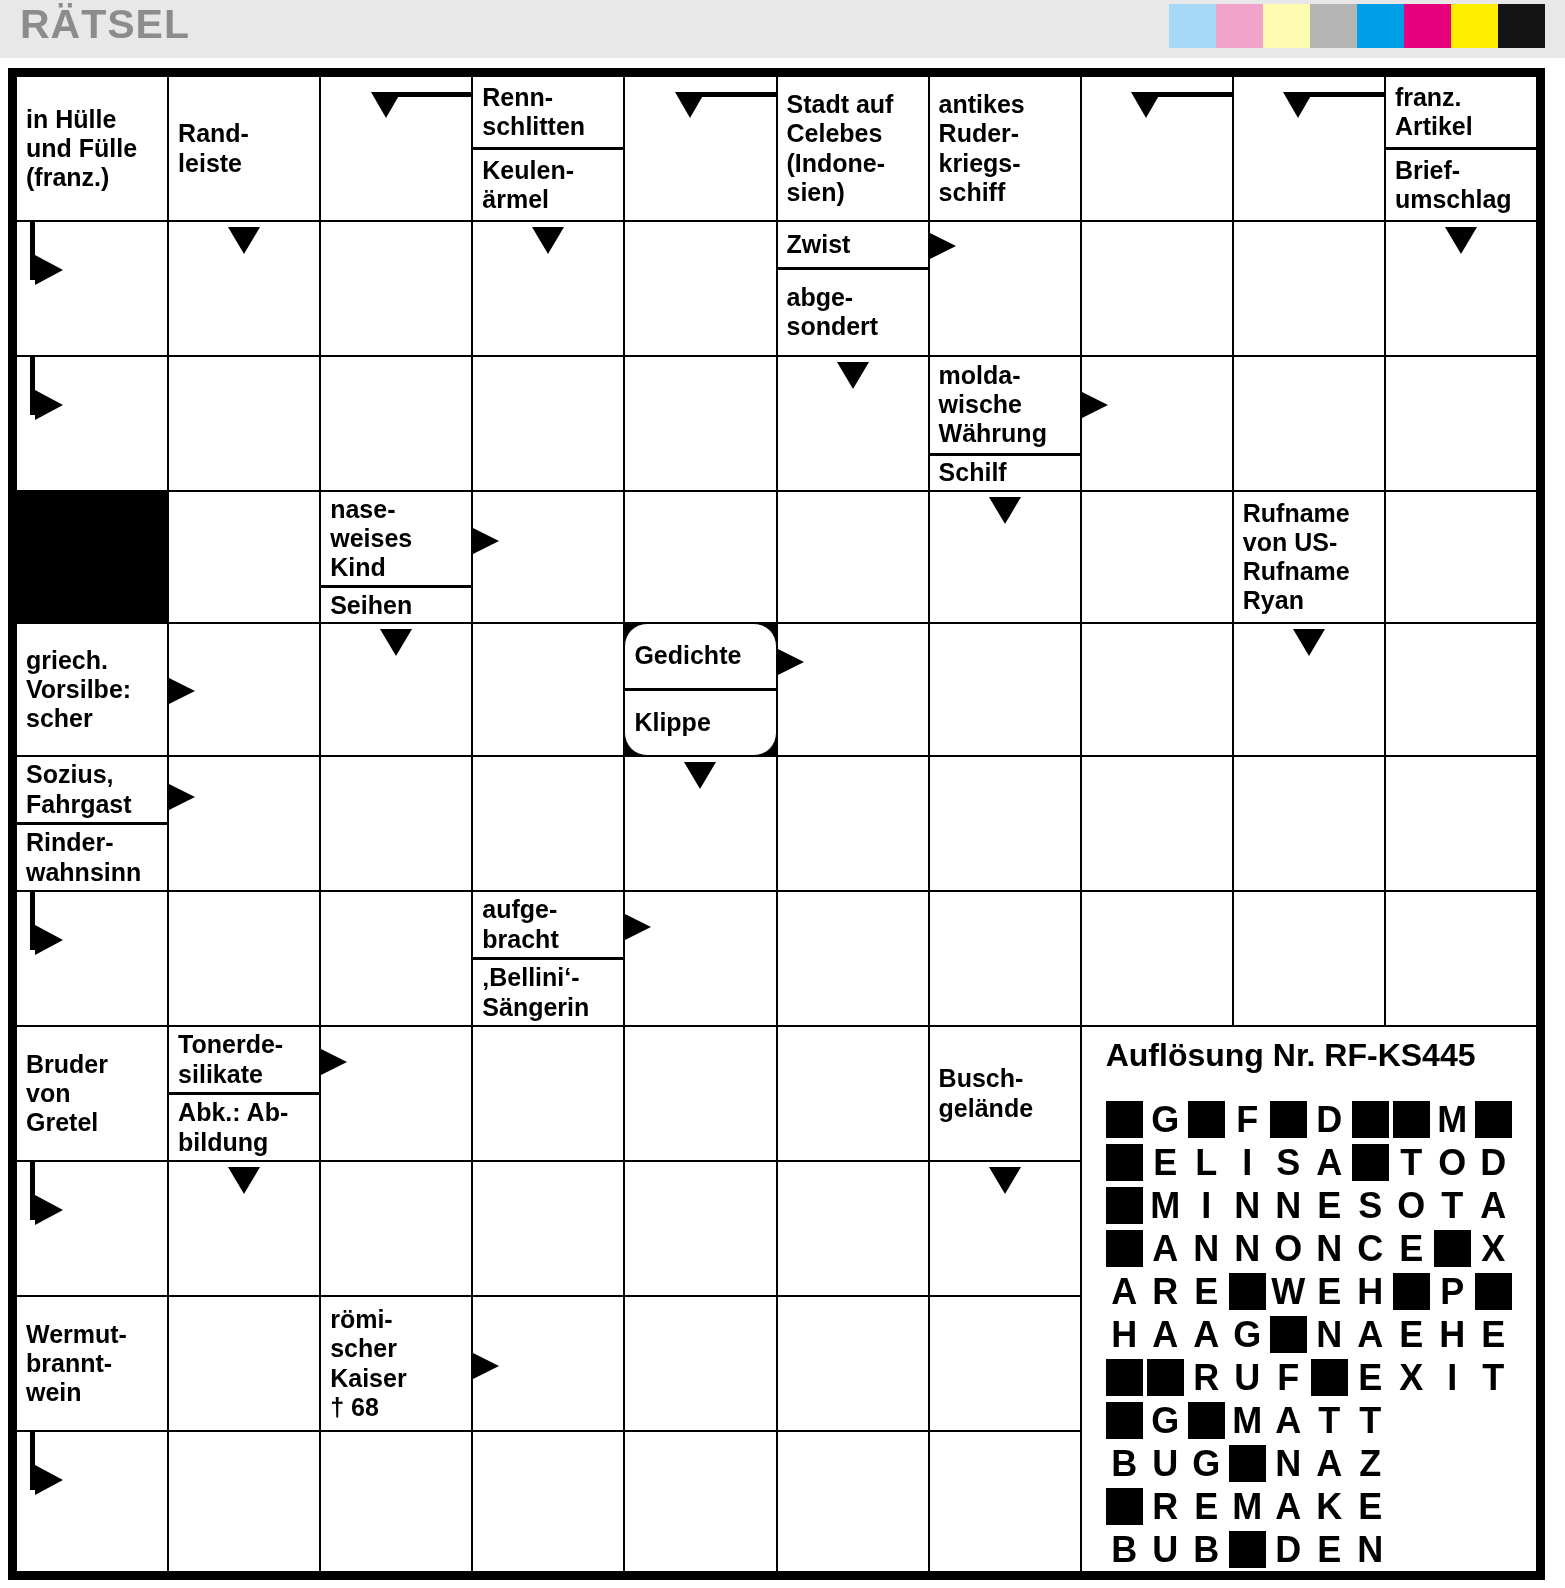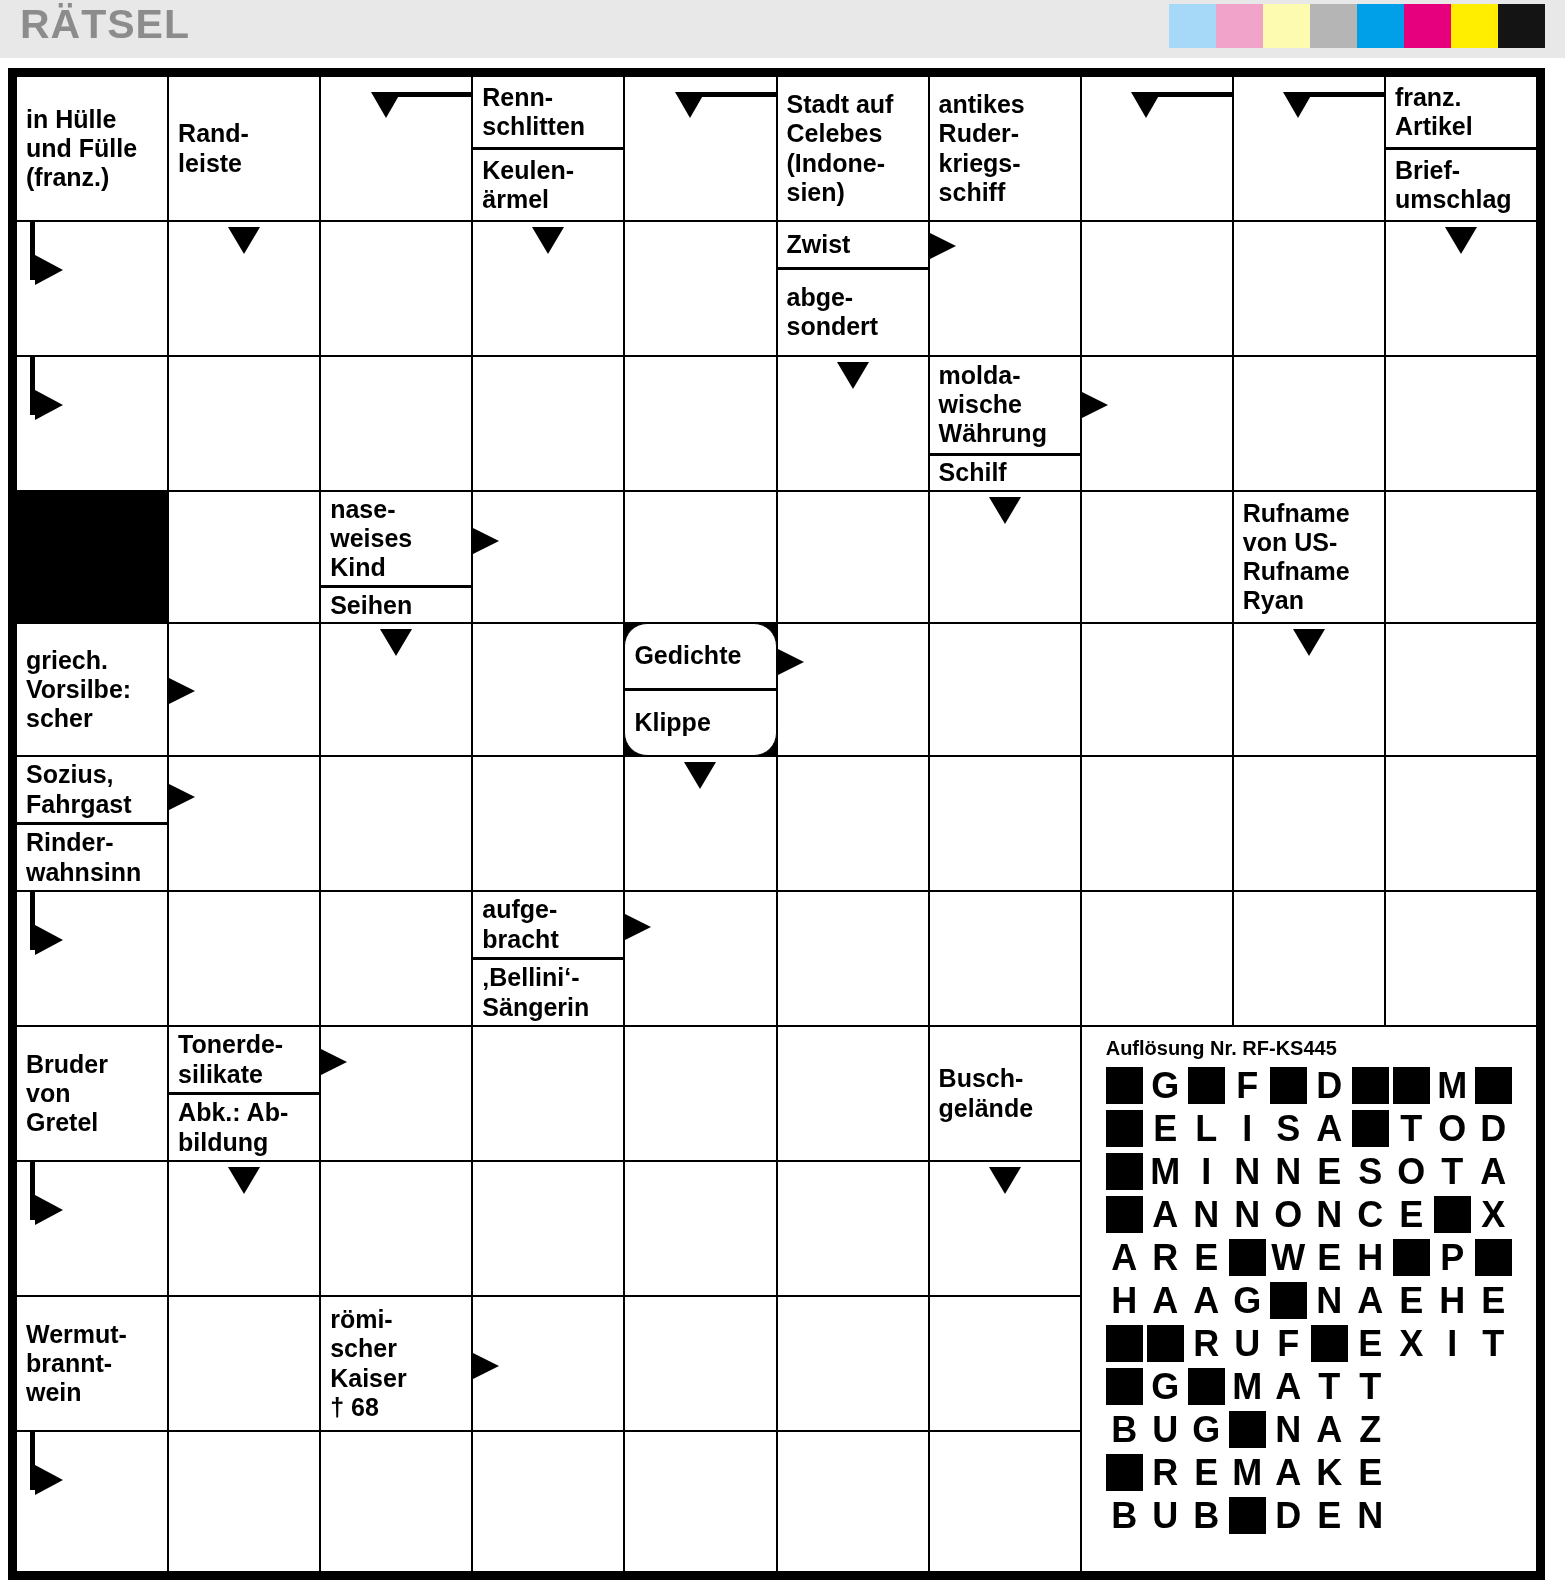--- a/index.html
+++ b/index.html
@@ -43,21 +43,21 @@
   .arrow-flag .bar{top:0;left:13px;width:5px;height:58px;background:#000;}
   .arrow-flag .tri{top:33px;left:18px;width:0;height:0;
               border-top:15px solid transparent;border-bottom:15px solid transparent;
               border-left:28px solid #000;}
   .arrow-right{position:absolute;left:0;width:0;height:0;
               border-top:13px solid transparent;border-bottom:13px solid transparent;
               border-left:26px solid #000;}
 
   
   .solution-box{padding:8px 0 0 20px;}
-  .solution-title{font-weight:bold;font-size:20px;margin:2px 0 4px 4px;}
+  .solution-title{font-weight:bold;font-size:32px;margin:2px 0 24px 4px;}
   .sol-grid{margin-left:2px;}
   .sol-row{display:flex;height:43px;}
   .sol-cell{width:41px;height:43px;display:flex;align-items:center;justify-content:center;
             font-weight:bold;font-size:36px;line-height:1;}
   .sol-cell.black::after{content:"";display:block;width:37px;height:37px;background:#000;}
 
   .puzzle-code{position:absolute;left:799px;top:1466px;font-weight:bold;font-size:17px;}
 </style>
 </head>
 <body>

